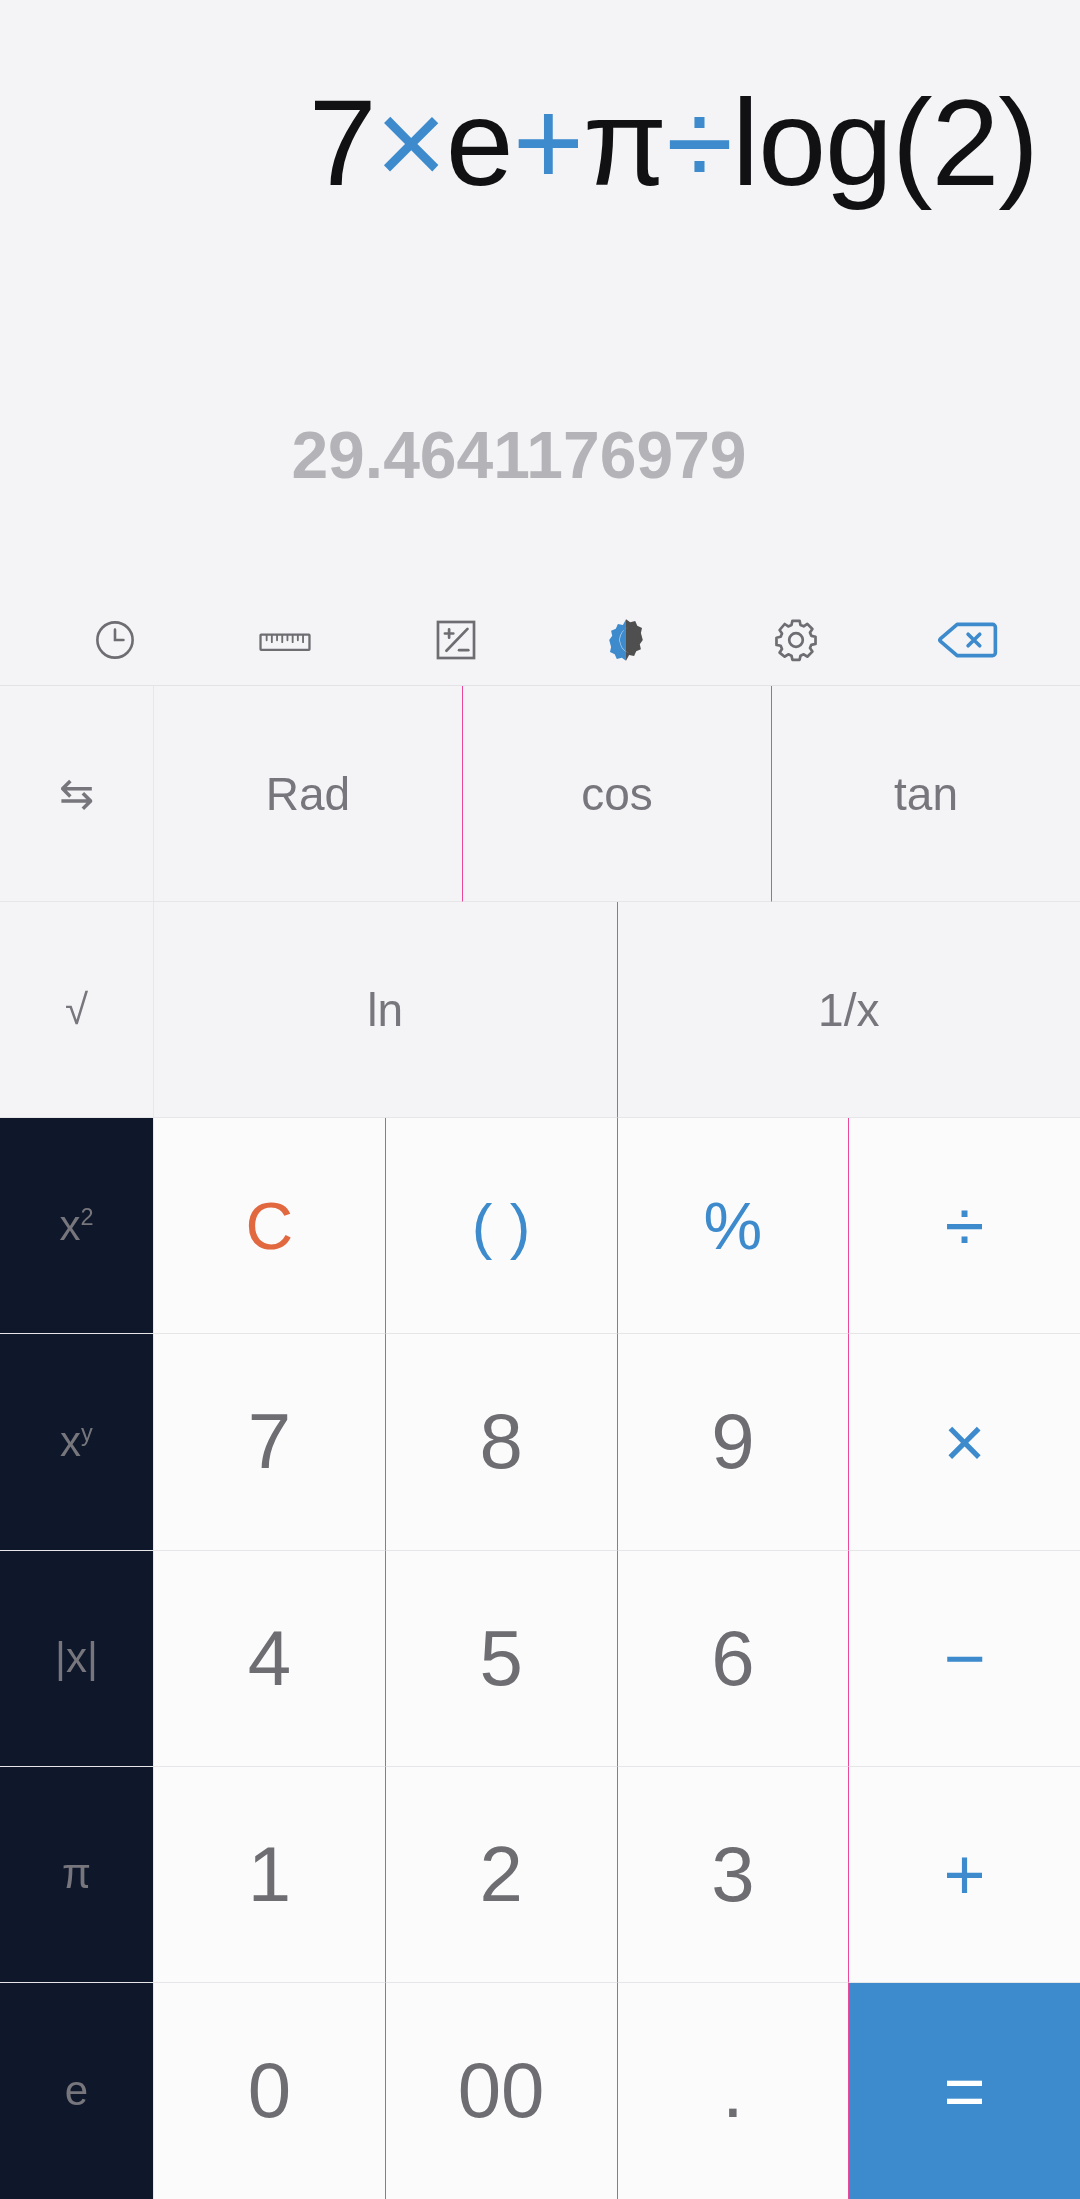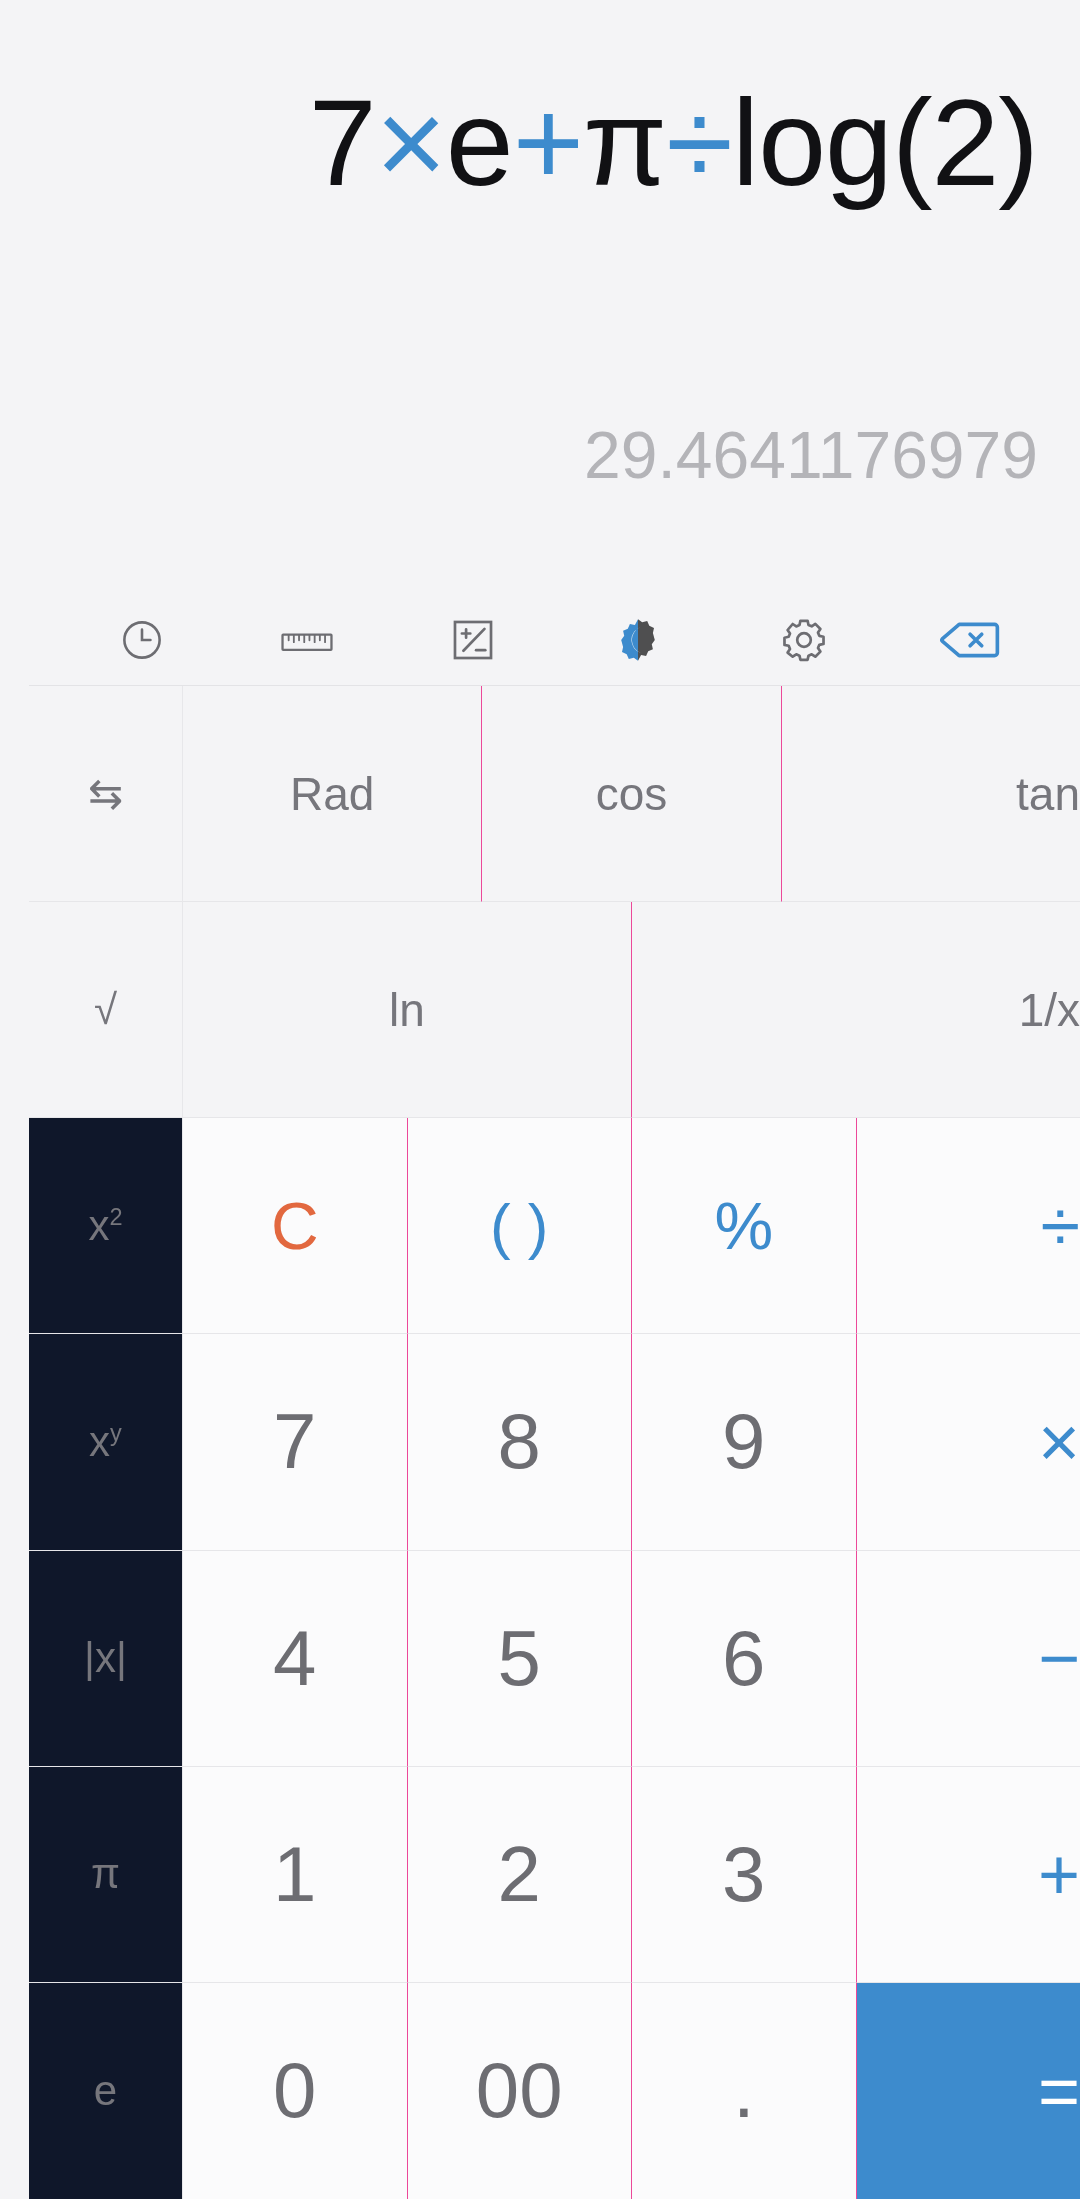--- a/index.html
+++ b/index.html
@@ -7,21 +7,20 @@
   html, body {
     width: 1080px; height: 2199px;
     background: #f4f4f6;
     font-family: "Liberation Sans", sans-serif;
     overflow: hidden;
   }
   #app {
     width: 1080px; height: 2199px;
     display: flex; flex-direction: column;
     background: #f4f4f6;
-    padding-left: 29px;
   }
 
   
   .display {
     height: 595px;
     position: relative;
     flex: none;
     background: #f4f4f6;
   }
   .expression {
@@ -34,26 +33,26 @@
     letter-spacing: -1px;
     color: #111114;
     white-space: nowrap;
     font-weight: 400;
   }
   .expression .op { color: #3d8bcd; }
   .result {
     position: absolute;
     left: 0; right: 42px;
     top: 418px;
-    text-align: right;
+    text-align: center;
     font-size: 66px;
     line-height: 74px;
     color: #b4b4b8;
     white-space: nowrap;
-    font-weight: 400;
+    font-weight: 700;
   }
 
   
   .toolrow {
     height: 90px;
     flex: none;
     display: flex;
     align-items: center;
     background: #f4f4f6;
     padding: 0 28px 0 30px;
@@ -87,21 +86,21 @@
     background: #fbfbfc;
     border-right: 1px solid #ec4899;
     border-bottom: 1px solid #e6e6e9;
     font-size: 56px;
     color: #6d6d72;
     font-weight: 300;
     cursor: pointer;
     position: relative;
     user-select: none;
   }
-  .key:last-child { border-right: none; justify-content: flex-end; }
+  .key:last-child { border-right: none; }
   .krow:last-child .key { border-bottom: none; }
 
   
   .key.fn-col {
     flex: 0 0 154px;
     background: #0f172a;
     font-size: 42px;
     color: #76767c;
     border-right: 1px solid #e7e7ea;
   }

